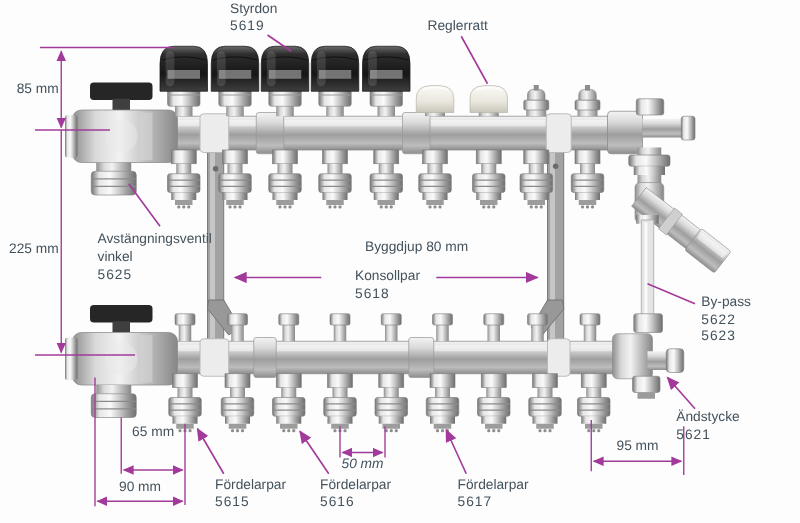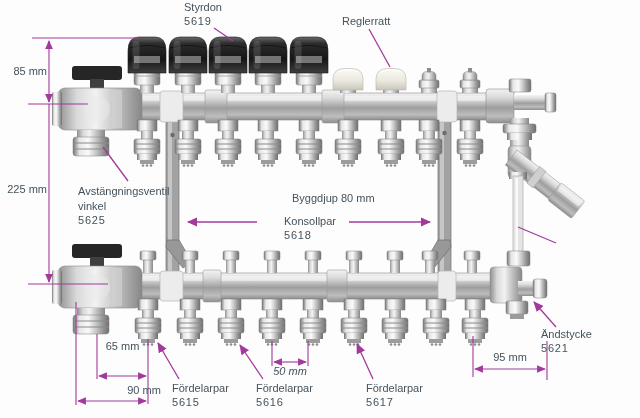--- a/index.html
+++ b/index.html
@@ -264,50 +264,55 @@
 </div>
 
 <div class="lbl" style="left:342px;top:15px;">
   <span class="ln">Reglerratt</span>
 </div>
 
 <div class="lbl r" style="left:6px;top:65px;width:41px;">
   <span class="ln">85 mm</span>
 </div>
 
-<div class="lbl r" style="left:6px;top:183px;width:41px;">
+<div class="lbl r" style="left:6px;top:193px;width:41px;">
   <span class="ln">225 mm</span>
 </div>
 
 <div class="lbl" style="left:78px;top:184px;line-height:14.5px;">
   <span class="ln">Avstängningsventil</span>
   <span class="ln">vinkel</span>
   <span class="code">5625</span>
 </div>
 
 <div class="lbl" style="left:292px;top:192px;text-align:right;">
   <span class="ln">Byggdjup 80 mm</span>
 </div>
 
 <div class="lbl" style="left:284px;top:215px;">
   <span class="ln">Konsollpar</span>
   <span class="code">5618</span>
 </div>
 
+<div class="lbl" style="left:561px;top:236px;">
+  <span class="ln">By-pass</span>
+  <span class="code">5622</span>
+  <span class="code">5623</span>
+</div>
 
 <div class="lbl" style="left:541px;top:328px;">
   <span class="ln">Ändstycke</span>
   <span class="code">5621</span>
 </div>
 
 <div class="lbl c" style="left:97px;top:340px;width:51px;">
   <span class="ln">65 mm</span>
 </div>
 
-<div class="lbl c" style="left:76px;top:384px;width:72px;padding-left:32px;">
+<div class="lbl c" style="left:76px;top:384px;width:72px;">
   <span class="ln">90 mm</span>
 </div>
 
 <div class="lbl c" style="left:266px;top:365px;width:48px;font-style:italic;">
   <span class="ln">50 mm</span>
 </div>
 
 <div class="lbl c" style="left:473px;top:351px;width:74px;">
   <span class="ln">95 mm</span>
 </div>

